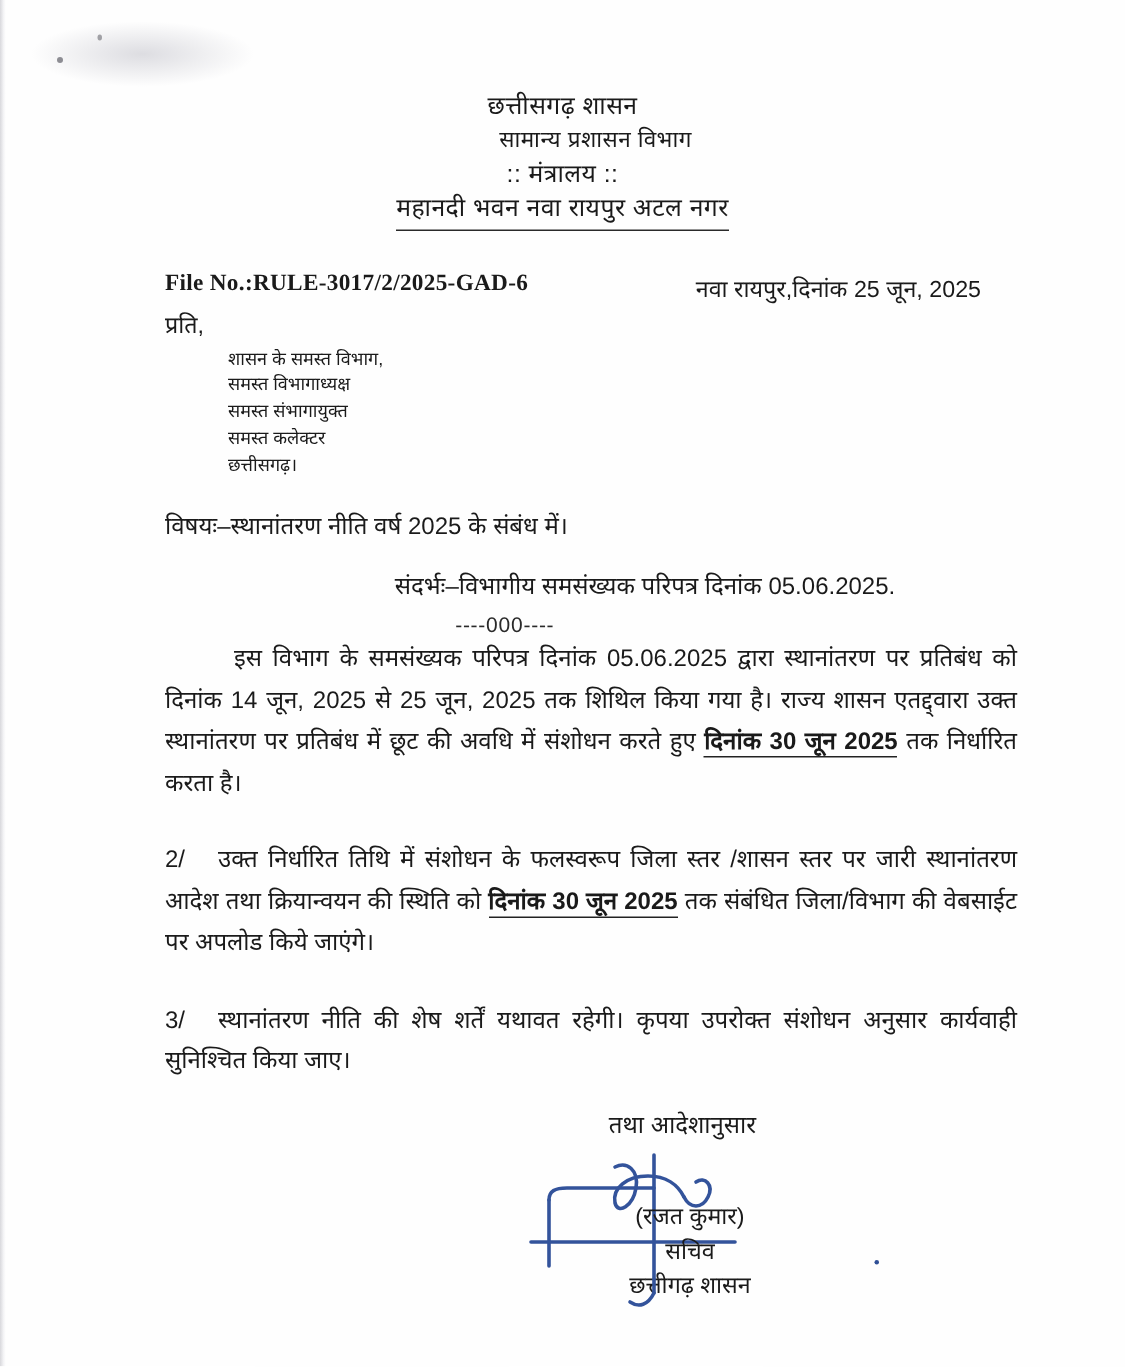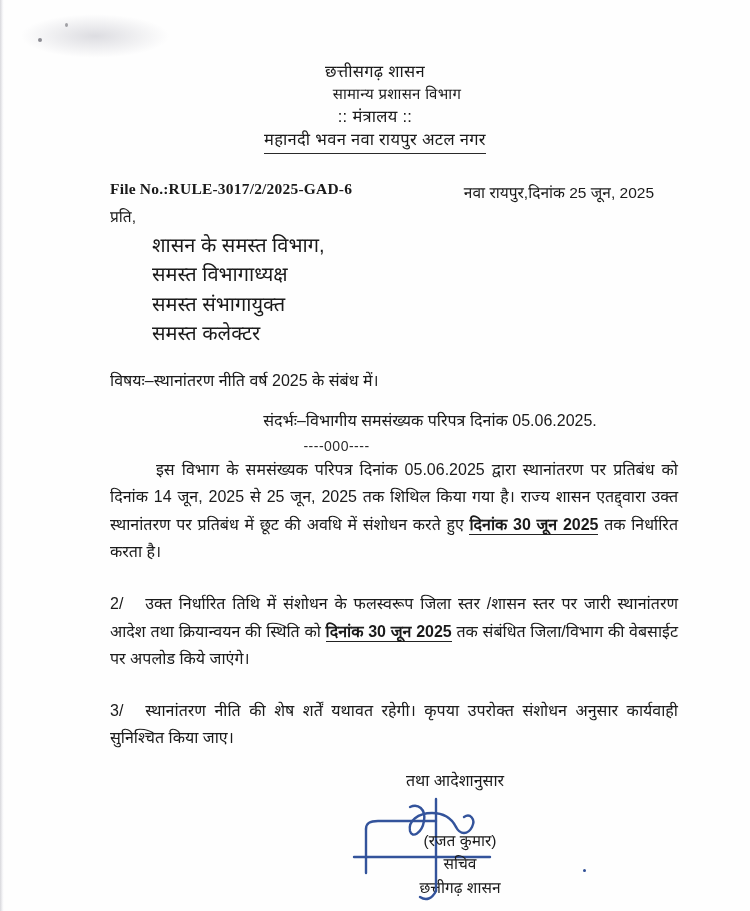--- a/index.html
+++ b/index.html
@@ -91,21 +91,21 @@
     font-size: 15.5px;
   }
 
   
   .addressees {
     margin-top: 4px;
     padding-left: 152px;
     line-height: 1.48;
   }
   .addressees div {
-    font-size: 20px;
+    font-size: 12px;
   }
 
   
   .subject {
     margin-top: 20px;
     padding-left: 110px;
     font-size: 16px;
   }
   .reference {
     margin-top: 18px;
@@ -207,20 +207,21 @@
       <div class="fileno">File No.:RULE-3017/2/2025-GAD-6</div>
       <div class="dateline">नवा रायपुर,दिनांक 25 जून, 2025</div>
     </div>
     <div class="prati">प्रति,</div>
 
     <div class="addressees">
       <div>शासन के समस्त विभाग,</div>
       <div>समस्त विभागाध्यक्ष</div>
       <div>समस्त संभागायुक्त</div>
       <div>समस्त कलेक्टर</div>
+      <div>छत्तीसगढ़।</div>
     </div>
 
     <div class="subject">विषयः–स्थानांतरण नीति वर्ष 2025 के संबंध में।</div>
     <div class="reference">संदर्भः–विभागीय समसंख्यक परिपत्र दिनांक 05.06.2025.</div>
     <div class="separator">----000----</div>
 
     <div class="body-para para-1">
       <span>इस विभाग के समसंख्यक परिपत्र दिनांक 05.06.2025 द्वारा स्थानांतरण पर प्रतिबंध को दिनांक 14 जून, 2025 से 25 जून, 2025 तक शिथिल किया गया है। राज्य शासन एतद्द्वारा उक्त स्थानांतरण पर प्रतिबंध में छूट की अवधि में संशोधन करते हुए </span><span class="mark">दिनांक 30 जून 2025</span><span> तक निर्धारित करता है।</span>
     </div>
 

